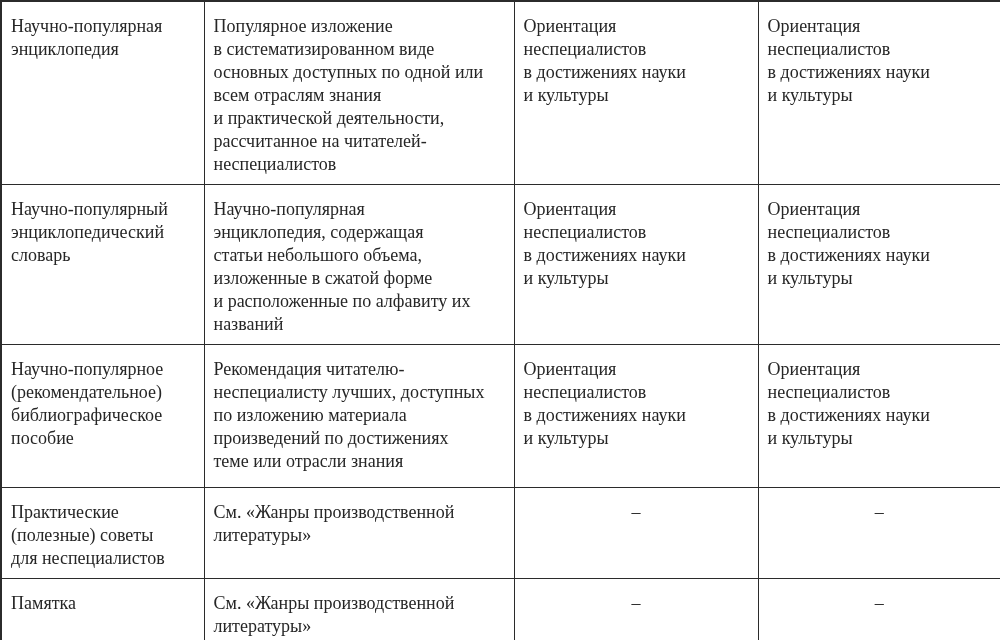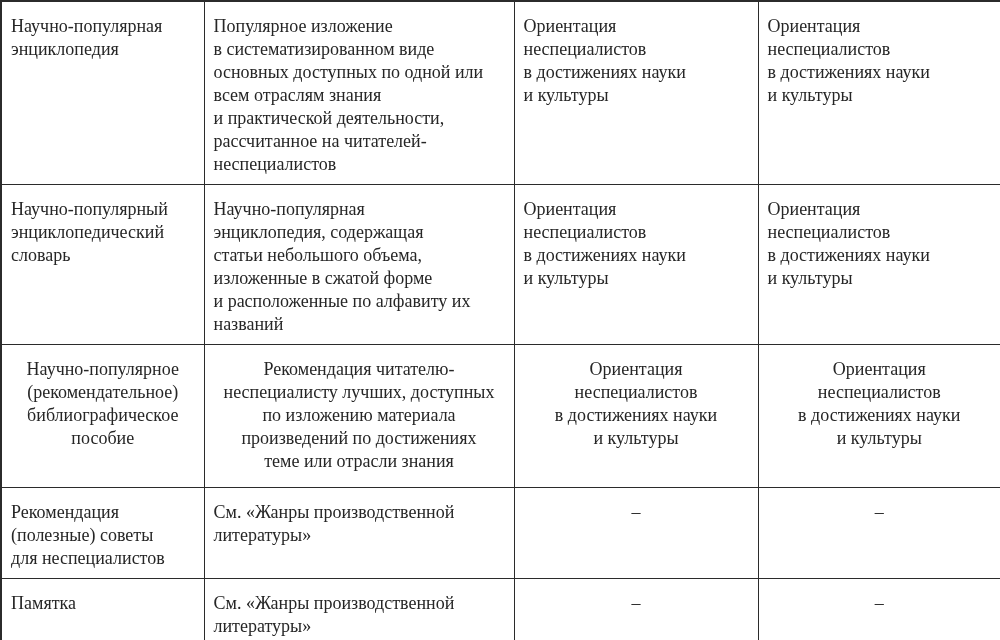--- a/index.html
+++ b/index.html
@@ -34,21 +34,21 @@
   table.genre-table td.dash-cell {
     text-align: center;
     white-space: normal;
   }
   col.c1 { width: 203px; }
   col.c2 { width: 310px; }
   col.c3 { width: 244px; }
   col.c4 { width: 243px; }
   tr.r1 { height: 181px; }
   tr.r2 { height: 153px; }
-  tr.r3 { height: 143px; text-align: center; }
+  tr.r3 { height: 143px; }
   tr.r4 { height: 89px; }
   tr.r5 { height: 74px; }
 </style>
 </head>
 <body>
 
 <table class="genre-table">
   <colgroup>
     <col class="c1">
     <col class="c2">
@@ -107,21 +107,21 @@
       <td>Ориентация
 неспециалистов
 в достижениях науки
 и культуры</td>
       <td>Ориентация
 неспециалистов
 в достижениях науки
 и культуры</td>
     </tr>
     <tr class="r4">
-      <td>Рекомендация
+      <td>Практические
 (полезные) советы
 для неспециалистов</td>
       <td>См. «Жанры производственной
 литературы»</td>
       <td class="dash-cell">–</td>
       <td class="dash-cell">–</td>
     </tr>
     <tr class="r5">
       <td>Памятка</td>
       <td>См. «Жанры производственной

